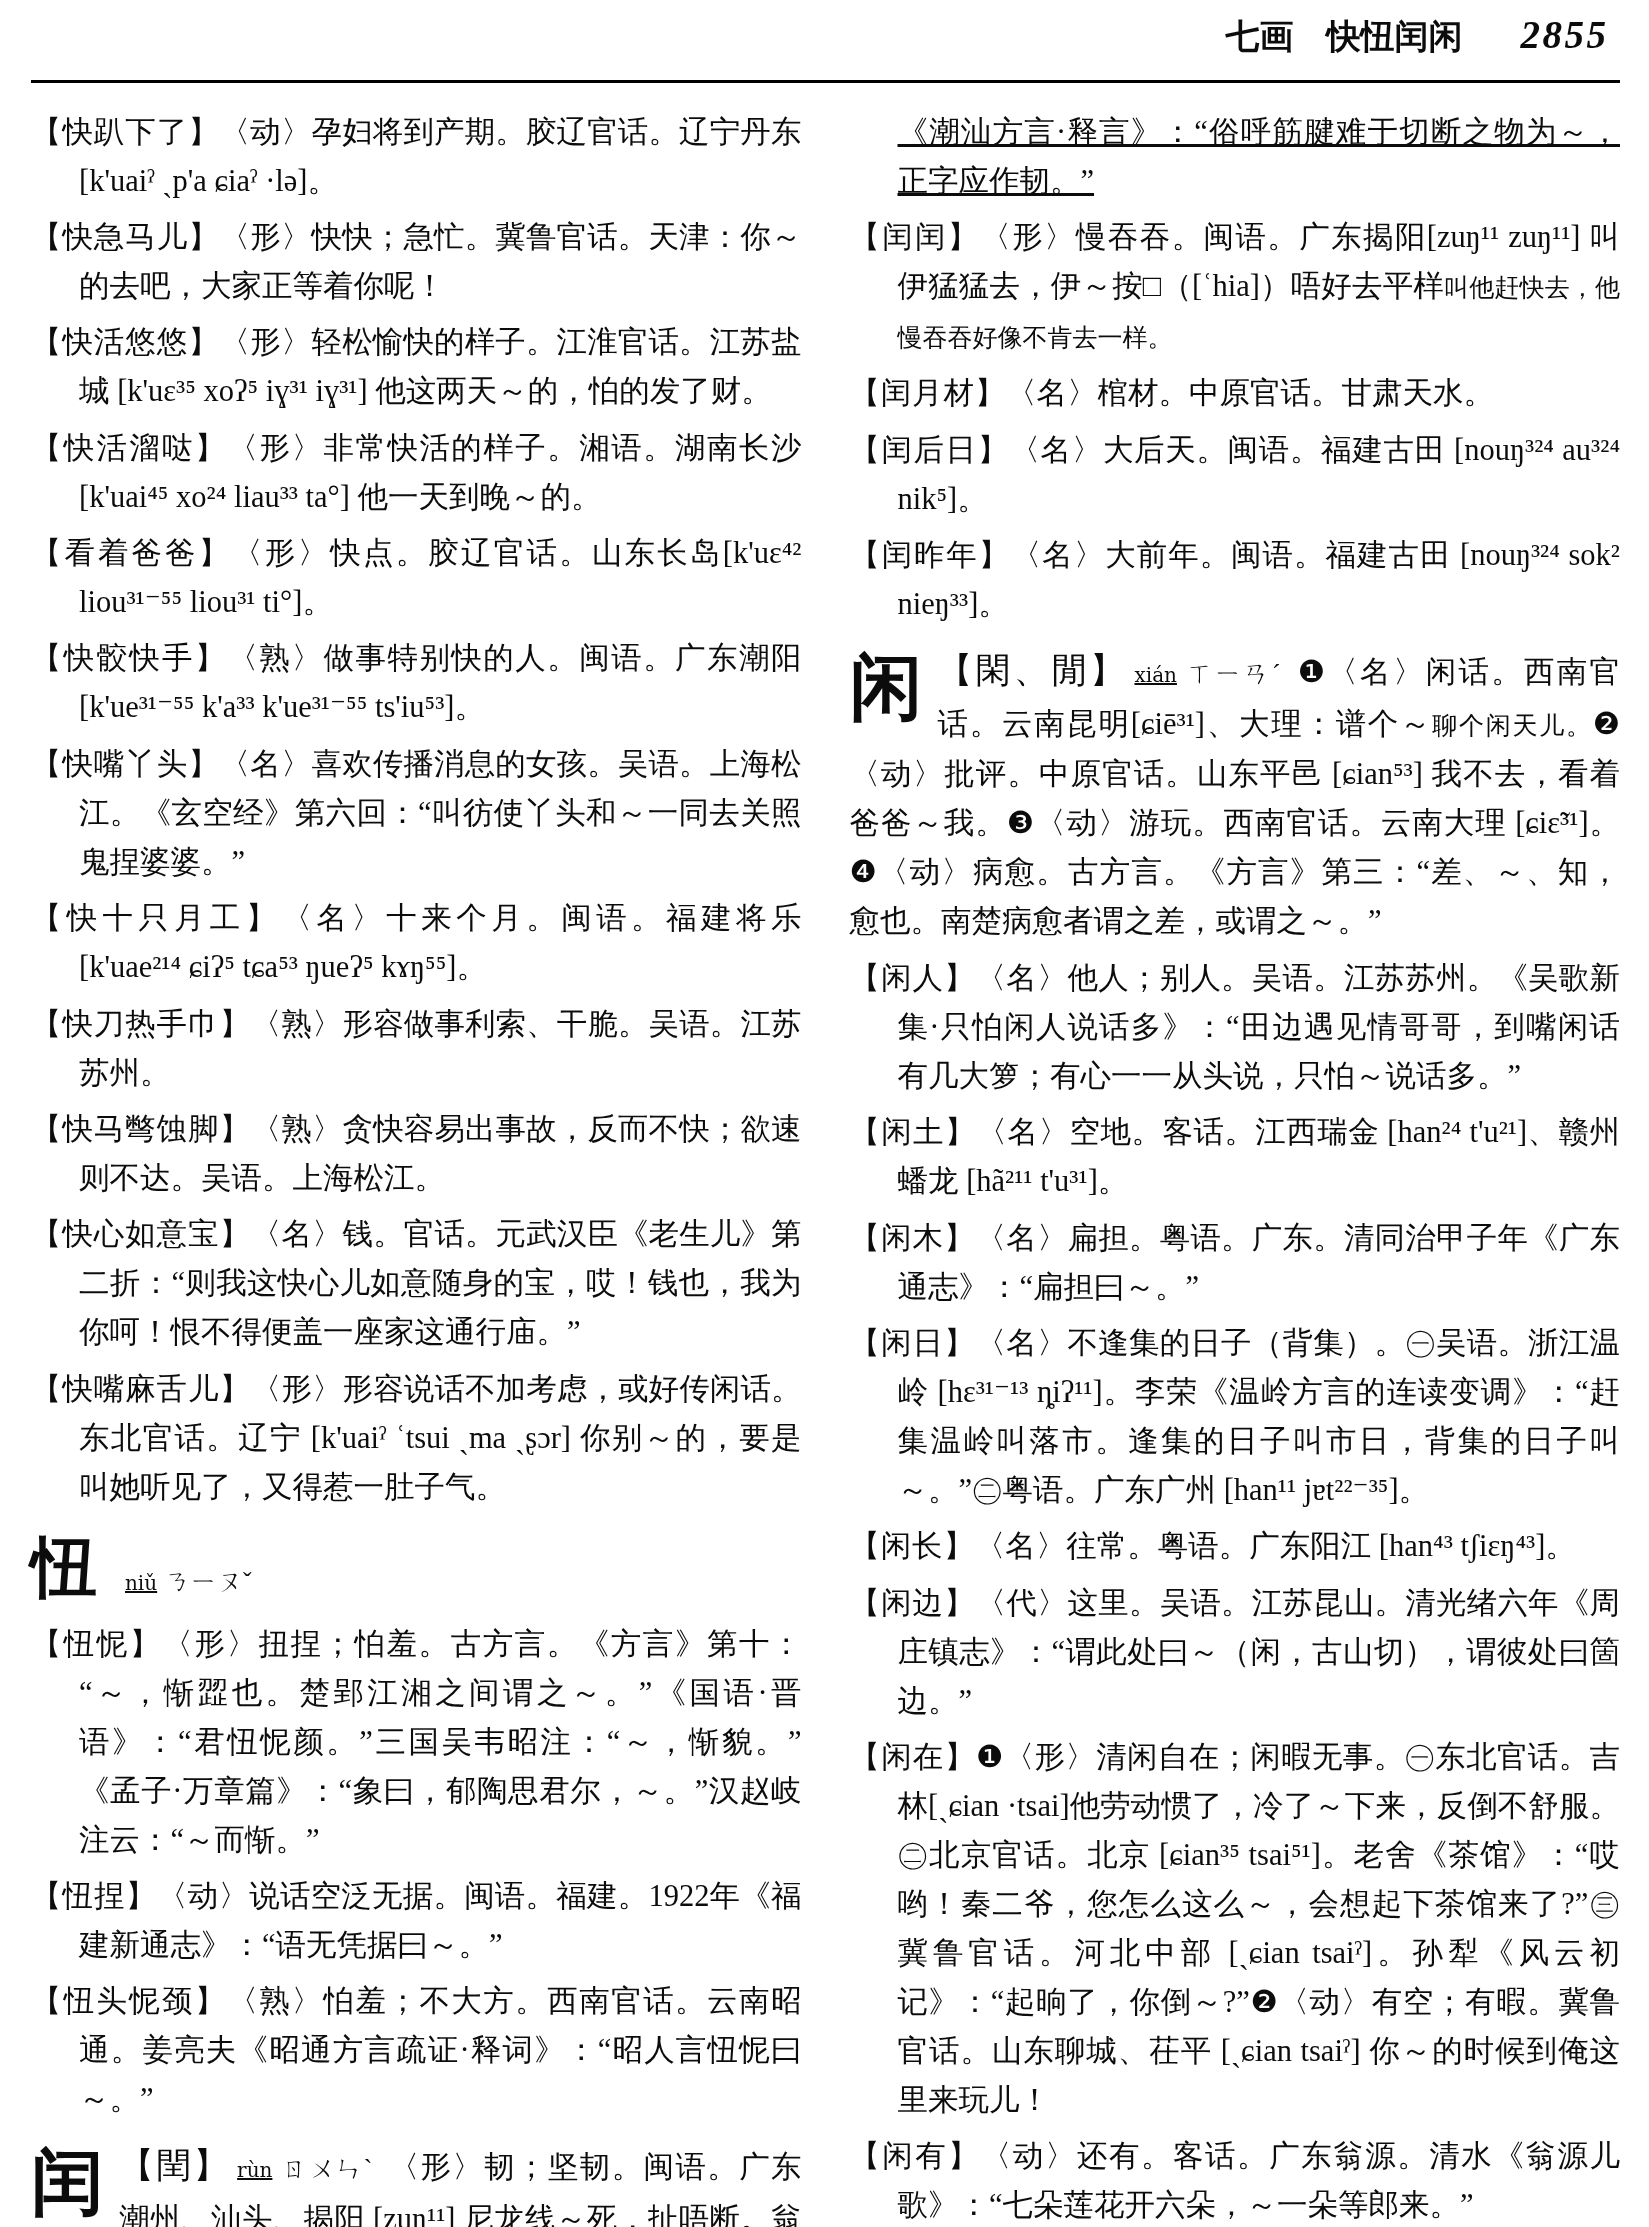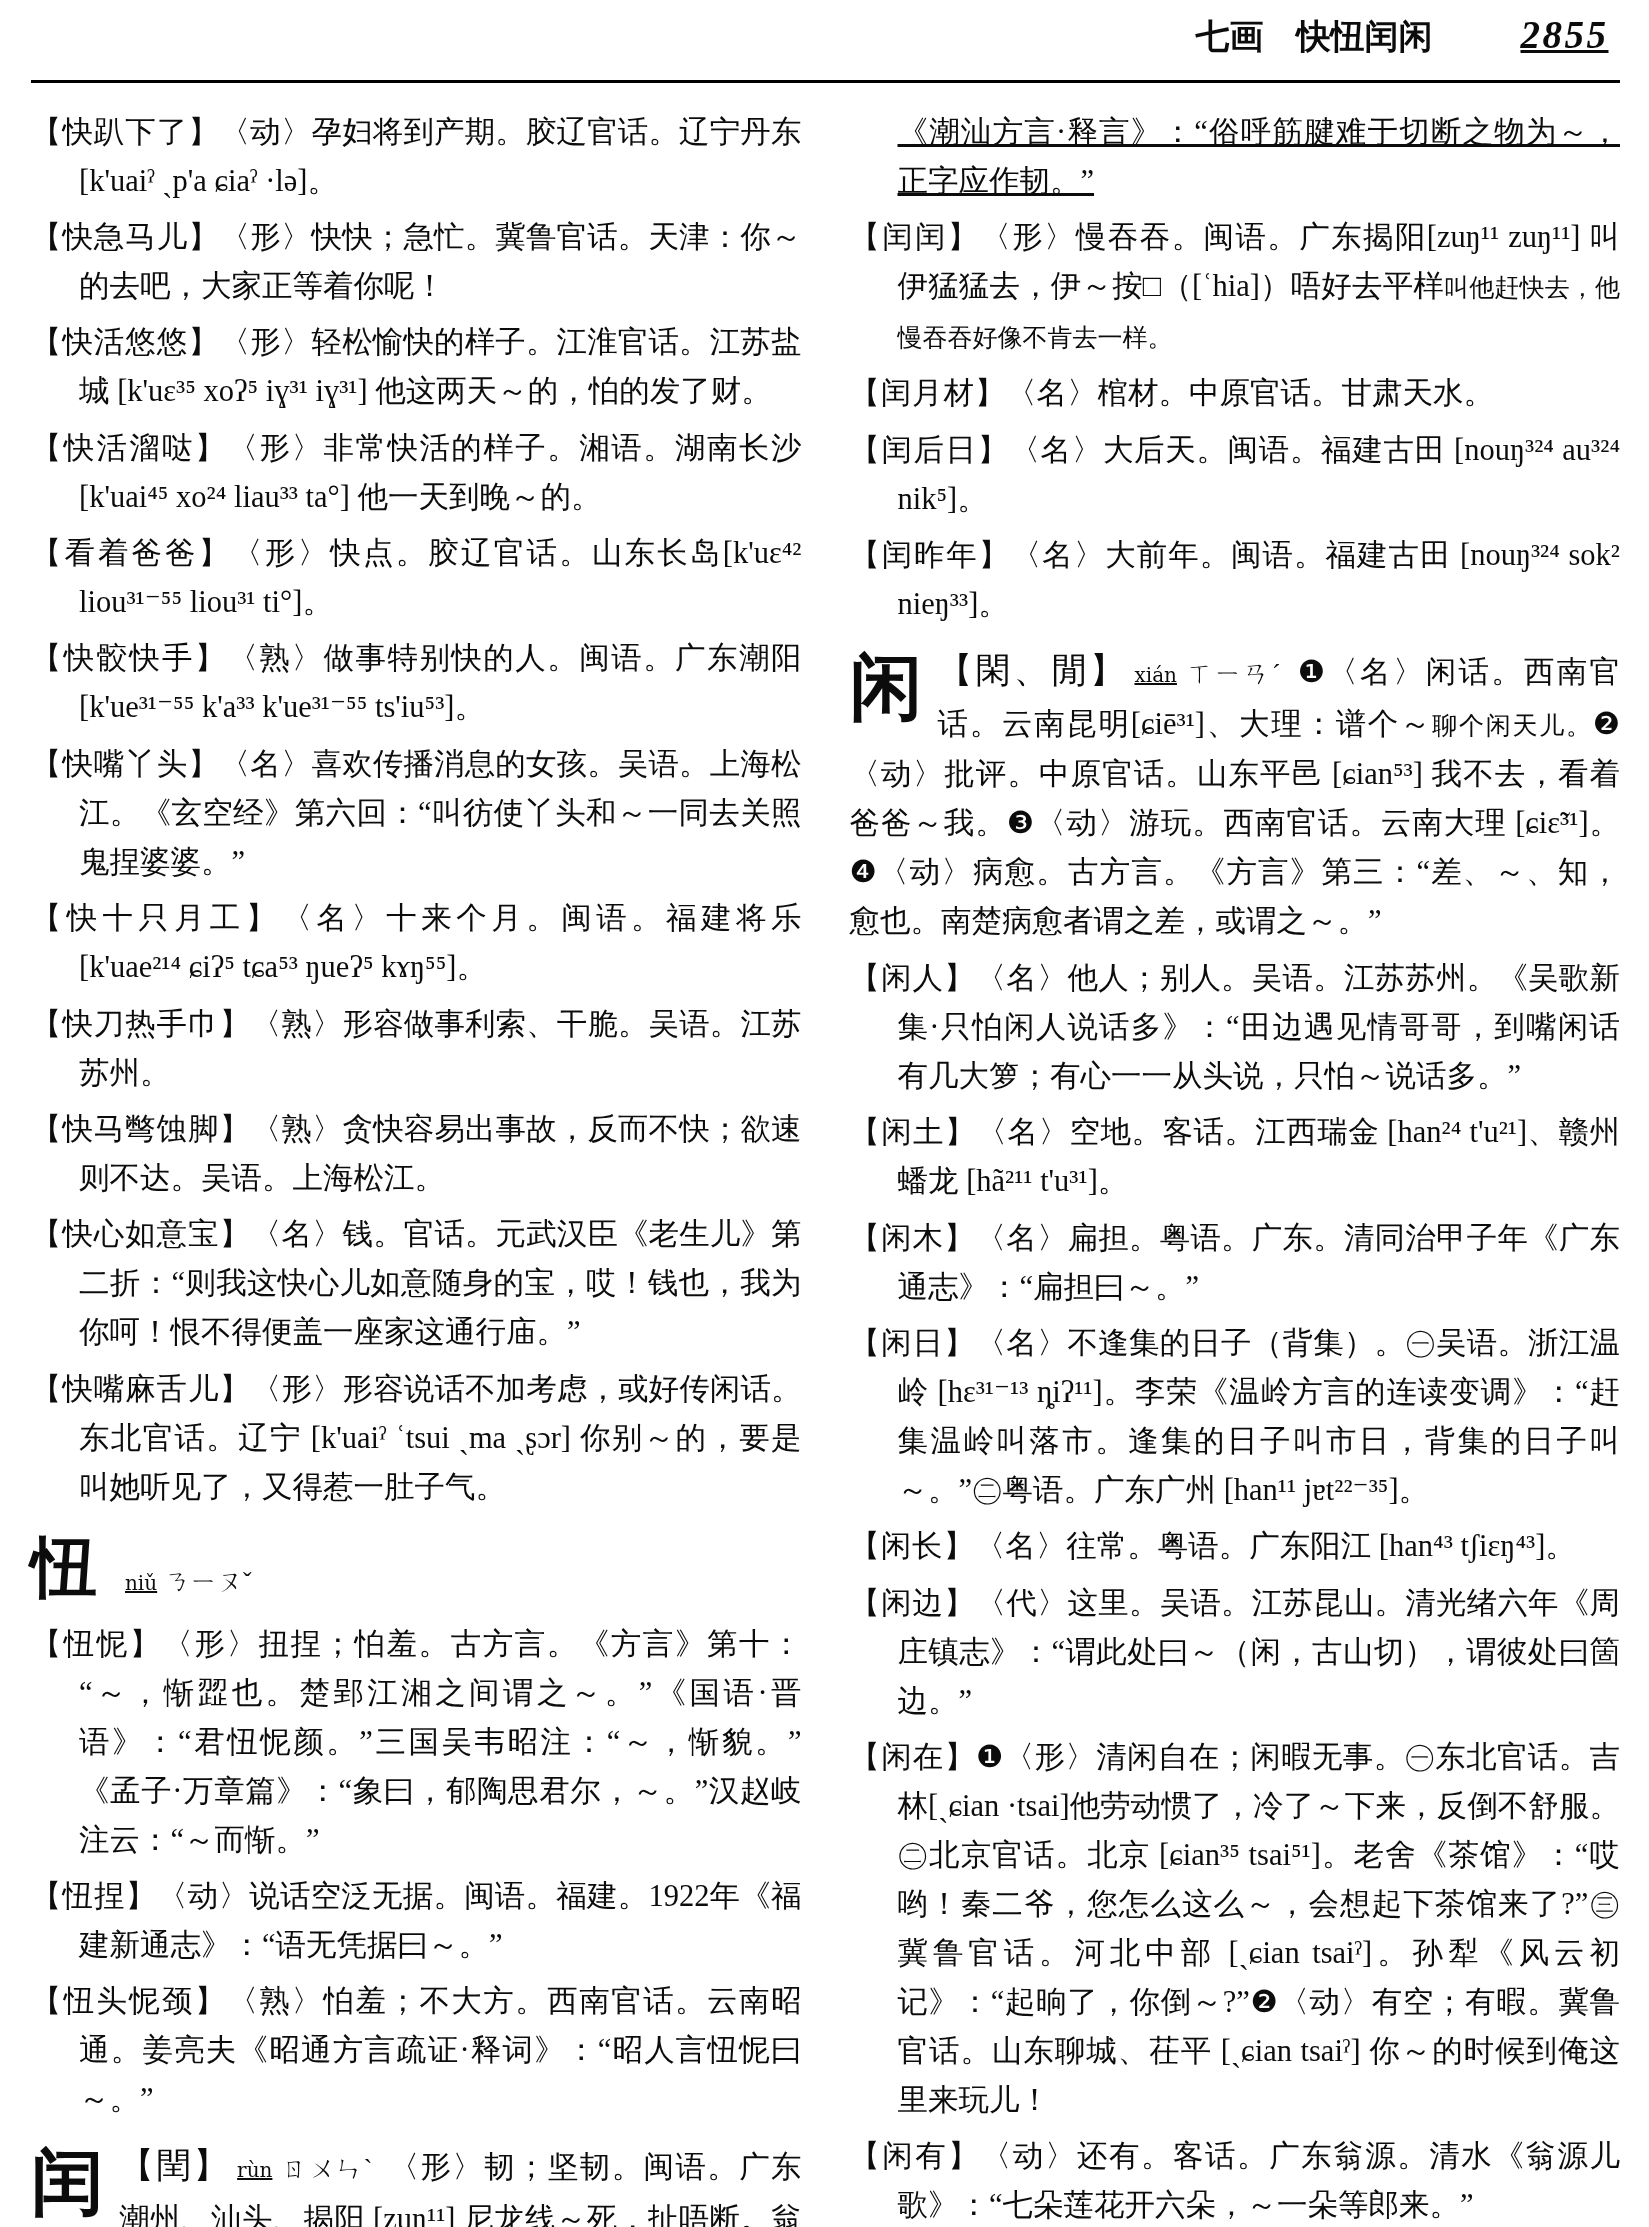--- a/index.html
+++ b/index.html
@@ -4,24 +4,24 @@
 <style>
   html,body{margin:0;padding:0;background:#e8e8e4;}
   .page{
     position:relative;width:1650px;height:2227px;background:#ffffff;
     box-sizing:border-box;padding:11.5px 30px 0 31px;
     font-family:"Liberation Serif","DejaVu Serif",serif;color:#0c0c0c;
     overflow:hidden;
   }
   .header-row{
     display:flex;justify-content:flex-end;align-items:baseline;
-    gap:88px;padding-right:11.5px;height:48px;
+    gap:58px;padding-right:11.5px;height:48px;
   }
   .hd-group{display:flex;gap:33px;align-items:baseline;font-weight:bold;font-size:34px;}
-  .page-num{font-weight:bold;font-style:italic;font-size:39px;letter-spacing:2.5px;text-decoration:underline;}
+  .page-num{font-weight:bold;font-style:italic;font-size:39px;letter-spacing:2.5px;}
   .rule{border-top:3.3px solid #000;margin-top:20px;}
   .columns{display:flex;gap:48px;margin-top:25px;}
   .col{flex:1;font-size:30.5px;line-height:49px;text-align:justify;}
   p.entry,p.cont{margin:0 0 7.4px 0;}
   p.entry{padding-left:48px;text-indent:-48px;}
   p.cont{padding-left:48px;text-indent:0;text-decoration:underline;}
   .head{font-weight:normal;letter-spacing:0.8px;}
   .run.small{font-size:25px;}
   .charblock{margin:16.5px 0 8.2px 0;}
   .charblock.standalone{display:flex;align-items:baseline;gap:21.4px;margin:21.4px 0 11.5px 0;}

